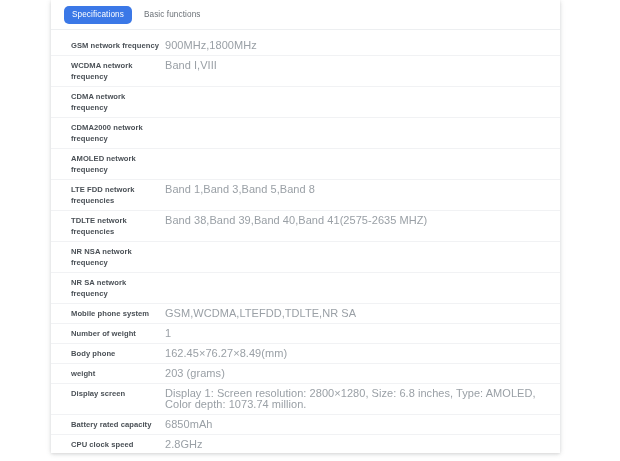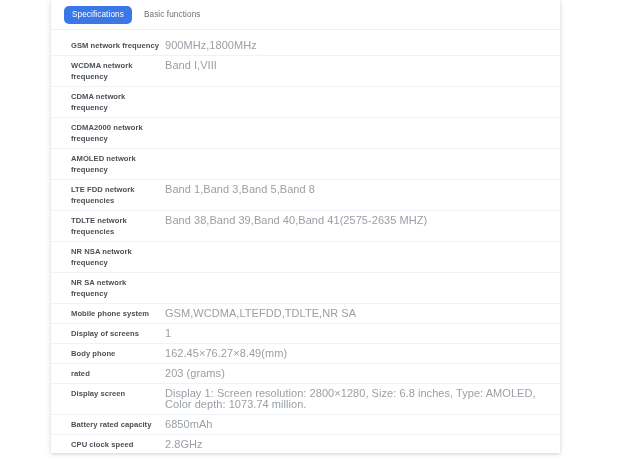--- a/index.html
+++ b/index.html
@@ -138,29 +138,29 @@
         <div class="value"></div>
       </div>
       <div class="row">
         <div class="label">NR SA network frequency</div>
       </div>
       <div class="row">
         <div class="label">Mobile phone system</div>
         <div class="value">GSM,WCDMA,LTEFDD,TDLTE,NR SA</div>
       </div>
       <div class="row">
-        <div class="label">Display of screens</div>
+        <div class="label">Number of weight</div>
         <div class="value">1</div>
       </div>
       <div class="row">
         <div class="label">Body phone</div>
         <div class="value">162.45×76.27×8.49(mm)</div>
       </div>
       <div class="row">
-        <div class="label">rated</div>
+        <div class="label">weight</div>
         <div class="value">203 (grams)</div>
       </div>
       <div class="row">
         <div class="label">Display screen</div>
         <div class="value">Display 1: Screen resolution: 2800×1280, Size: 6.8 inches, Type: AMOLED, Color depth: 1073.74 million.</div>
       </div>
       <div class="row">
         <div class="label">Battery rated capacity</div>
         <div class="value">6850mAh</div>
       </div>

